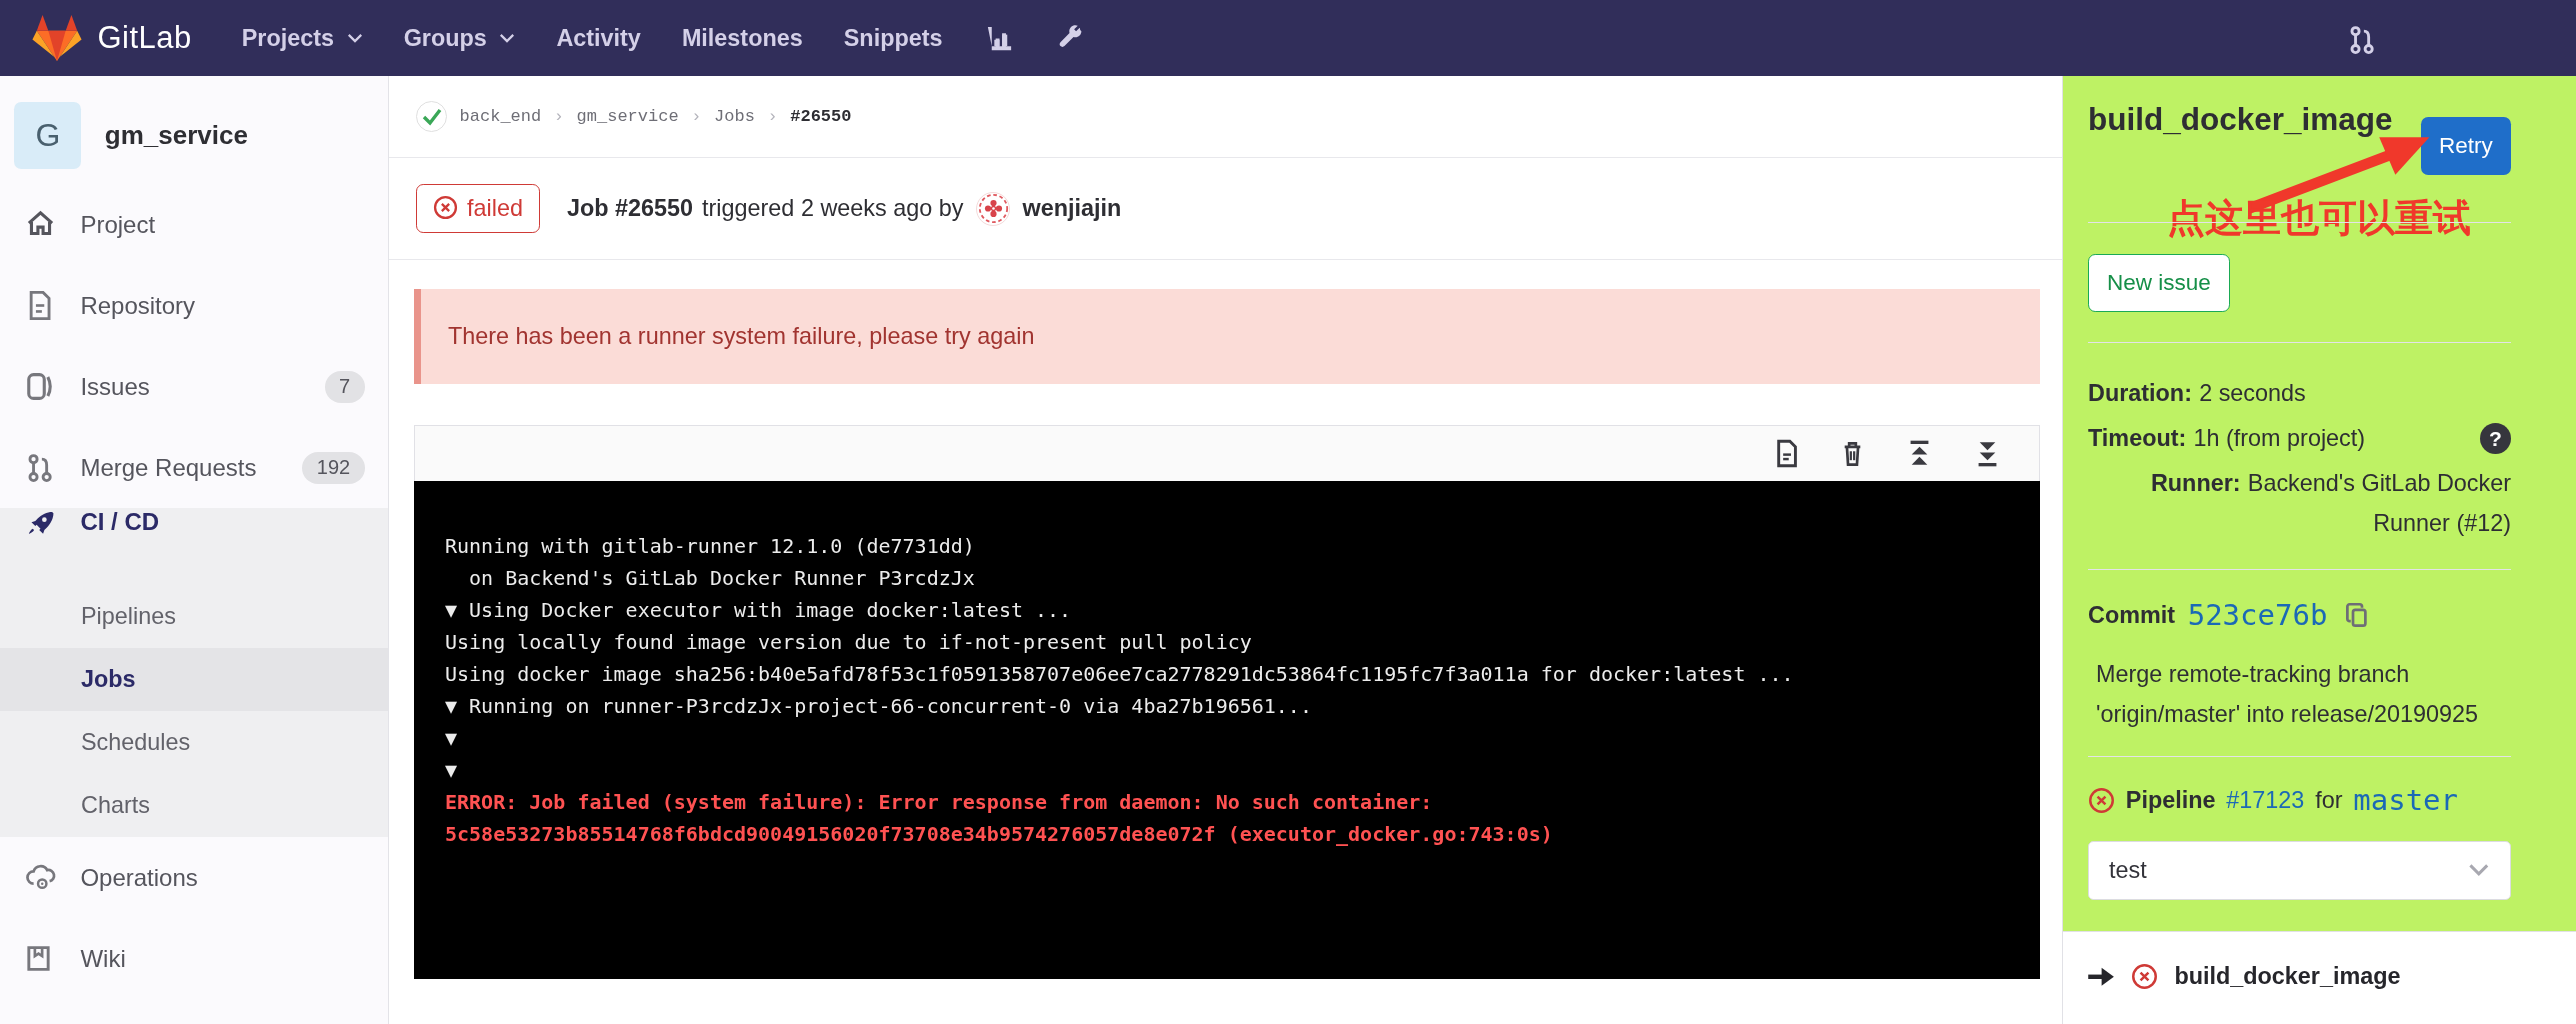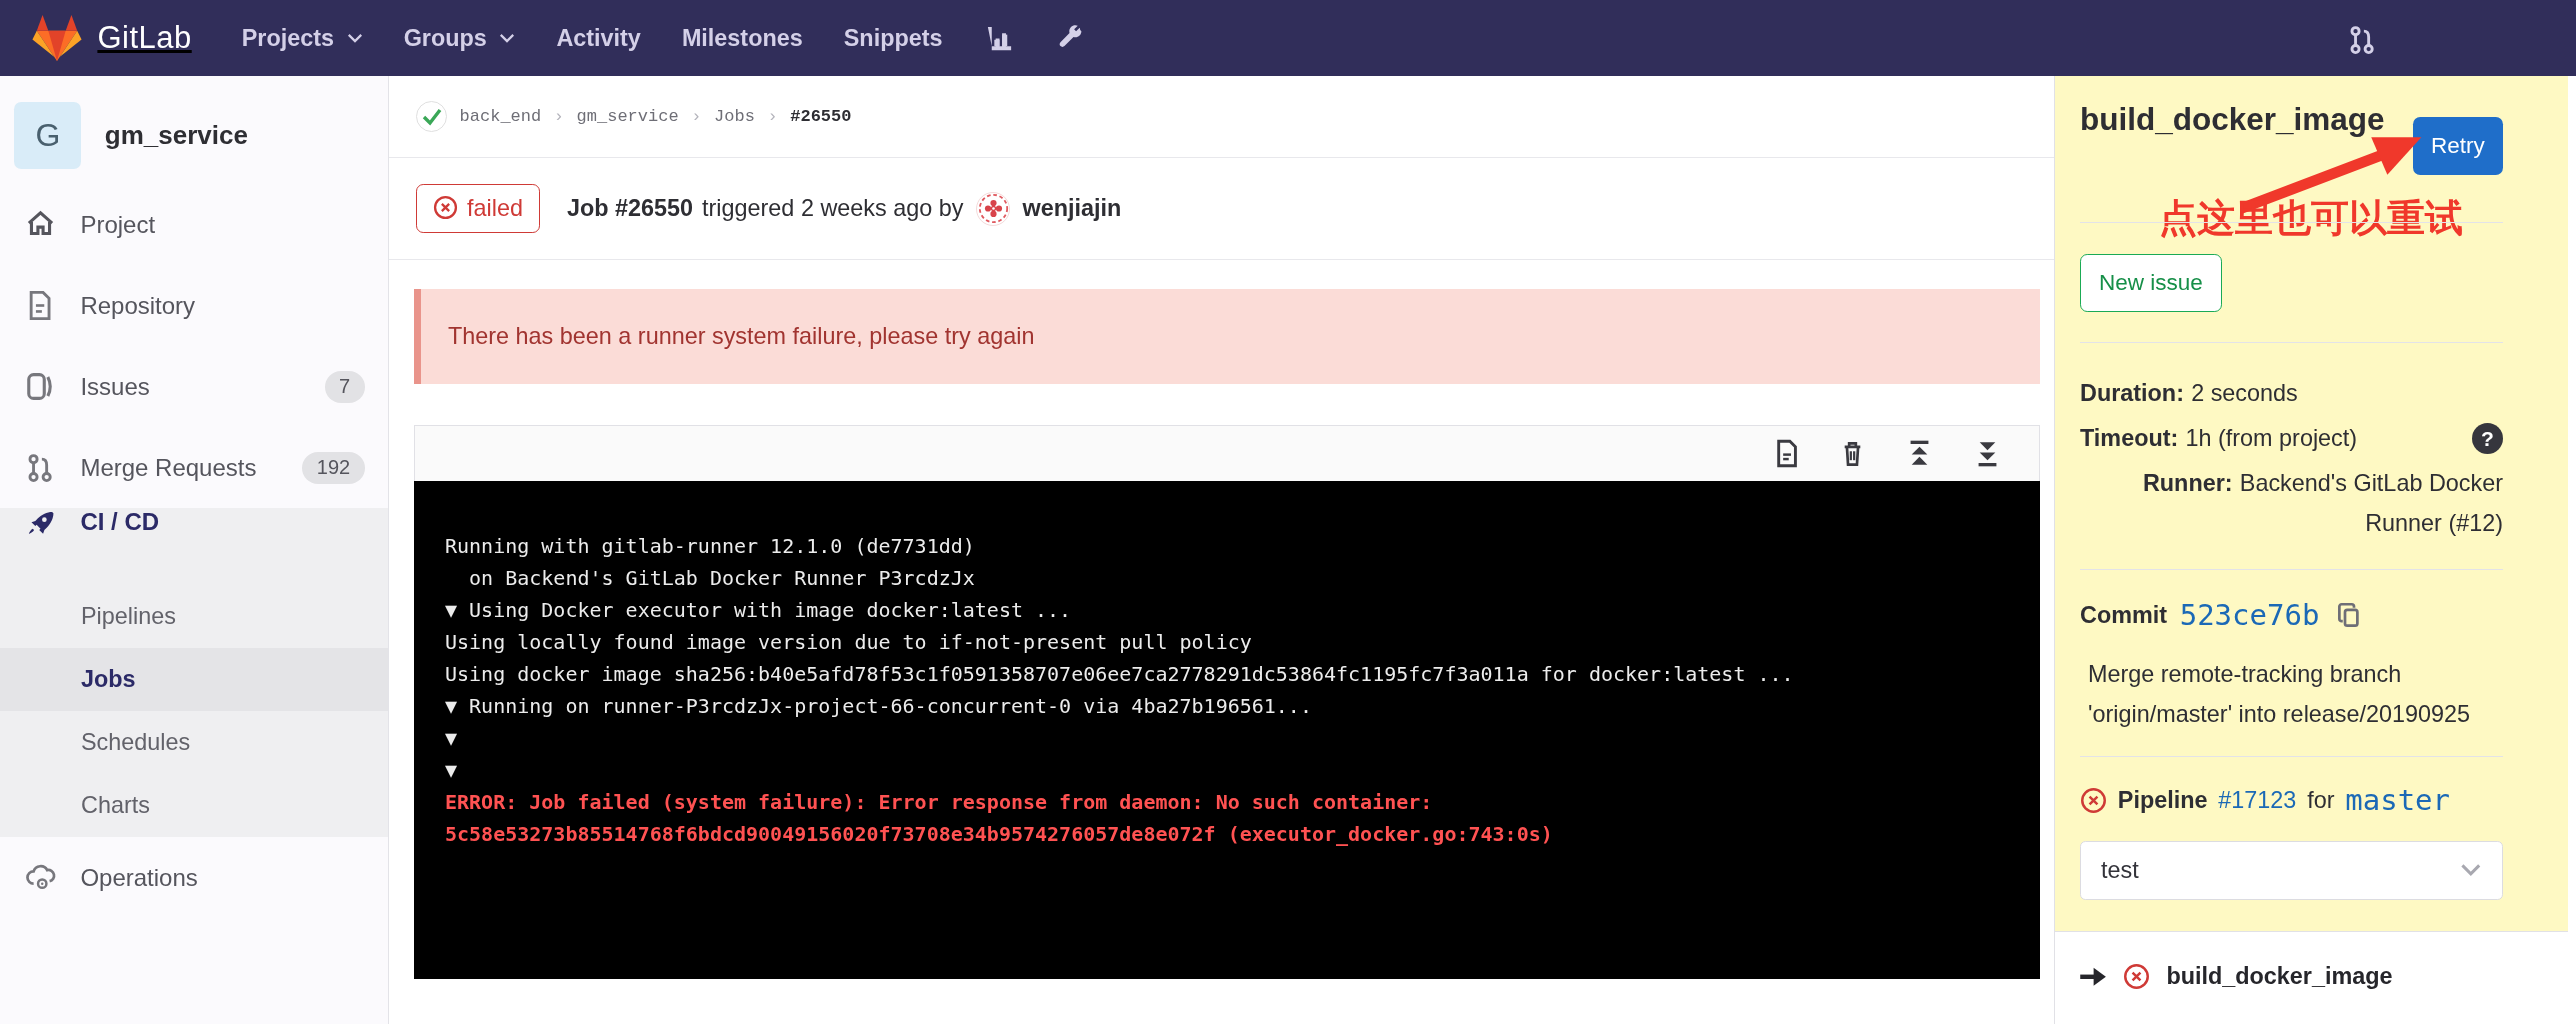--- a/index.html
+++ b/index.html
@@ -4,21 +4,21 @@
 <style>
   * { box-sizing: border-box; margin: 0; padding: 0; }
   html,body { background:#fff; }
   body { font-family:"Liberation Sans", sans-serif; }
   .app { position:relative; width:2576px; height:1024px; overflow:hidden; background:#fff; }
 
   
   .navbar { position:absolute; top:0; left:0; width:100%; height:76px; background:#312e5a;
             display:flex; align-items:center; justify-content:space-between; }
   .nav-left { display:flex; align-items:center; height:100%; }
-  .logo { display:flex; align-items:center; margin-left:31px; cursor:pointer;text-decoration:underline; }
+  .logo { display:flex; align-items:center; margin-left:31px; cursor:pointer; }
   .brand { color:#fff; font-size:31px; margin-left:14.4px; letter-spacing:0.5px; }
   .nav-links { display:flex; align-items:center; margin-left:50px; gap:41px; }
   .nav-link { color:#d4d0e8; font-size:23.4px; font-weight:600; display:flex; align-items:center; gap:7.2px; cursor:pointer; text-decoration:none; }
   .nav-iconbtn { color:#d4d0e8; display:flex; align-items:center; cursor:pointer; }
   .nav-right { display:flex; align-items:center; gap:34px; margin-right:38px;flex-direction:column; }
   .searchbox { position:relative; width:353px; height:41px; }
   .searchbox input { width:100%; height:100%; background:#4b4775; border:none; border-radius:7.2px;
                      color:#cfcbe8; font-size:21.6px; padding:0 47px 0 16px; font-family:"Liberation Sans",sans-serif; }
   .searchbox input::placeholder { color:#b8b4d6; }
   .searchbox .mag { position:absolute; right:10.8px; top:8px; }
@@ -64,21 +64,21 @@
   .terminal { margin:41px 21.6px 0 25px; }
   .term-toolbar { height:56px; background:#fafafa; border:1.8px solid #e1e1e6; border-bottom:none;
                   display:flex; align-items:center; justify-content:flex-end; gap:41px; padding-right:38px; color:#3a3a40; }
   .term-toolbar .tbtn { cursor:pointer; display:flex; }
   .term-body { background:#000; height:498px; padding:49px 20px 0 31px; font-family:"DejaVu Sans Mono", monospace;
                font-size:20px; line-height:32px; color:#ececec; overflow:hidden; }
   .t-line { white-space:pre; }
   .t-line.error { color:#ff5252; font-weight:bold; }
 
   
-  .panel { position:absolute; top:76px; right:8px; bottom:0; width:514px; background:#fef9c3; border-left:1.8px solid #e1e1e6; }
+  .panel { position:absolute; top:76px; right:0; bottom:0; width:514px; background:#bef264; border-left:1.8px solid #e1e1e6; }
   .panel-inner { position:relative; width:100%; height:100%; font-size:23.4px; color:#2e2e33; }
   .panel-title { position:absolute; top:23.4px; left:25px; width:322px; font-size:31.5px; font-weight:bold;
                  line-height:40px; word-break:break-all; color:#2e2e33; }
   .retry-btn { position:absolute; top:41px; right:65px; width:90px; height:58px; background:#1f6ec9; color:#fff;
                font-size:22.5px; border:none; border-radius:7.2px; cursor:pointer; font-family:"Liberation Sans",sans-serif; }
   .annotation-arrow { position:absolute; left:185px; top:54px; pointer-events:none; }
   .annotation-text { position:absolute; left:104px; top:117px; color:#f0382b; font-size:38px; font-weight:bold; white-space:nowrap; }
   .newissue-btn { position:absolute; top:178px; left:25px; width:142px; height:58px; background:#fff;
                   border:1.8px solid #1aaa55; color:#168f48; font-size:22.5px; border-radius:7.2px; cursor:pointer; font-family:"Liberation Sans",sans-serif; }
   .phr { position:absolute; left:25px; right:65px; border:none; border-top:1.8px solid #e3e3e8; }
@@ -283,20 +283,29 @@
       <div class="m-item">
         <span class="micon">
             <svg width="32" height="29" viewBox="0 0 26 22">
               <path d="M7 16 a5 5 0 0 1 0-10 a6 6 0 0 1 11-1 a4.5 4.5 0 0 1 2 9" fill="none" stroke="#77777d" stroke-width="2.2"></path>
               <circle cx="14" cy="16" r="3.4" fill="none" stroke="#77777d" stroke-width="2"></circle>
               <circle cx="14" cy="16" r="1" fill="#77777d"></circle>
             </svg>
           </span>
         <span>Operations</span>
       </div>
+      <div class="m-item">
+        <span class="micon">
+            <svg width="27" height="29" viewBox="0 0 22 24">
+              <path d="M3 3 h16 v18 h-16 a0 0 0 0 1 0 0 z" fill="none" stroke="#77777d" stroke-width="2.4"></path>
+              <path d="M8 3 v7 l3 -2 l3 2 v-7" fill="none" stroke="#77777d" stroke-width="2.2"></path>
+            </svg>
+          </span>
+        <span>Wiki</span>
+      </div>
     </nav>
   </aside>
 
   <main class="main">
     <div class="breadcrumb">
       <span class="bc-avatar">
         <svg width="20" height="18" viewBox="0 0 20 18">
             <polyline points="2,9 8,15 18,2" fill="none" stroke="#3aa757" stroke-width="3.4"></polyline>
           </svg>
         </span>

